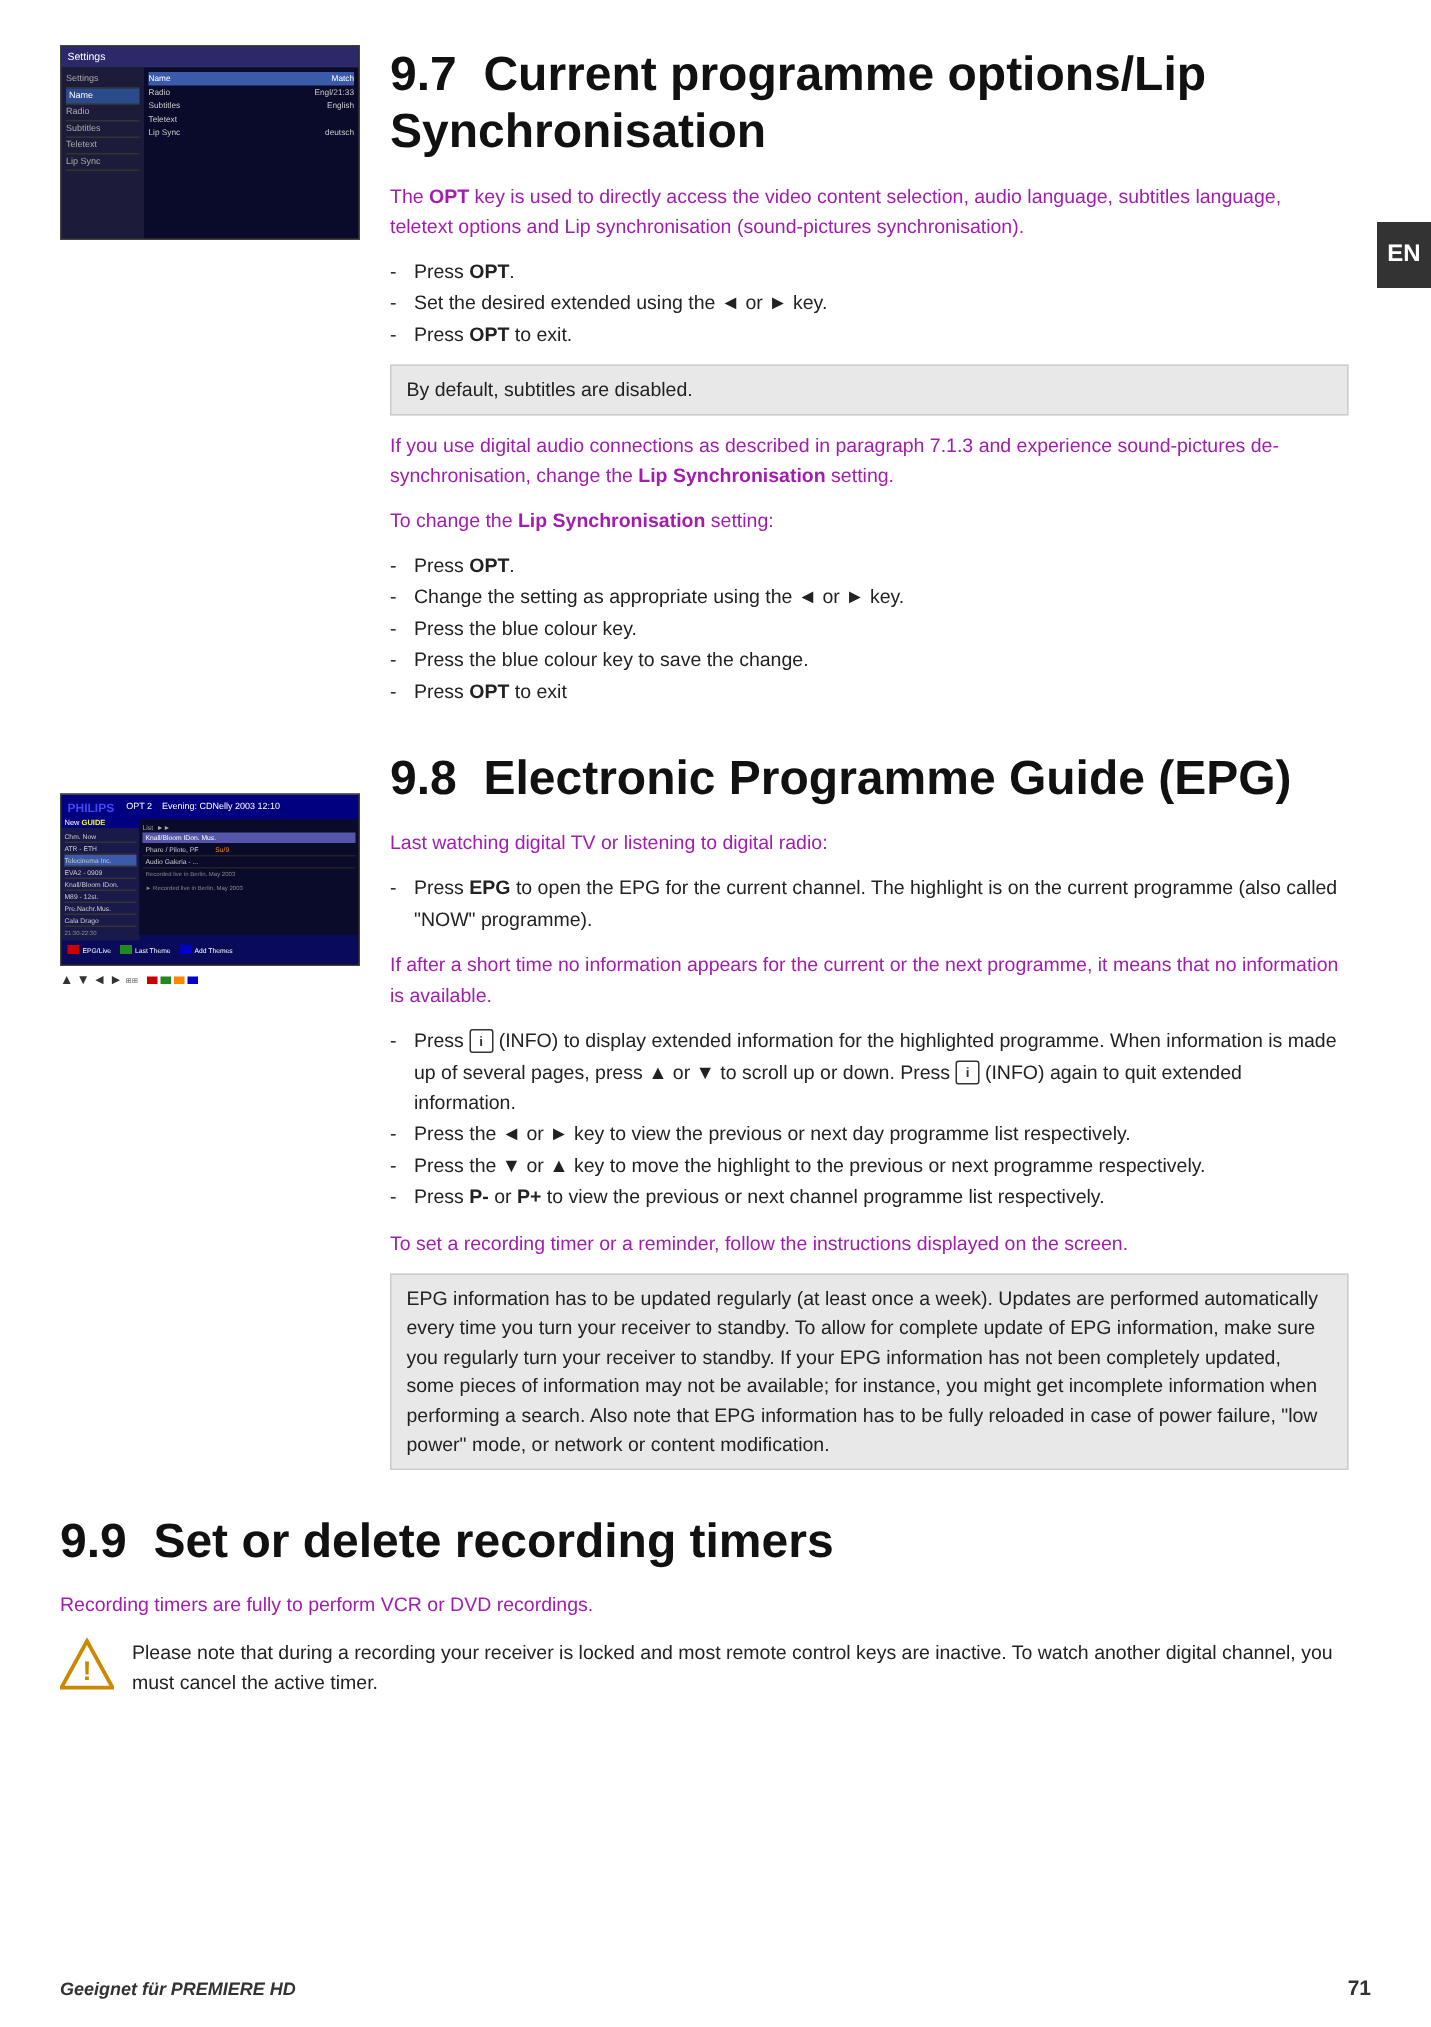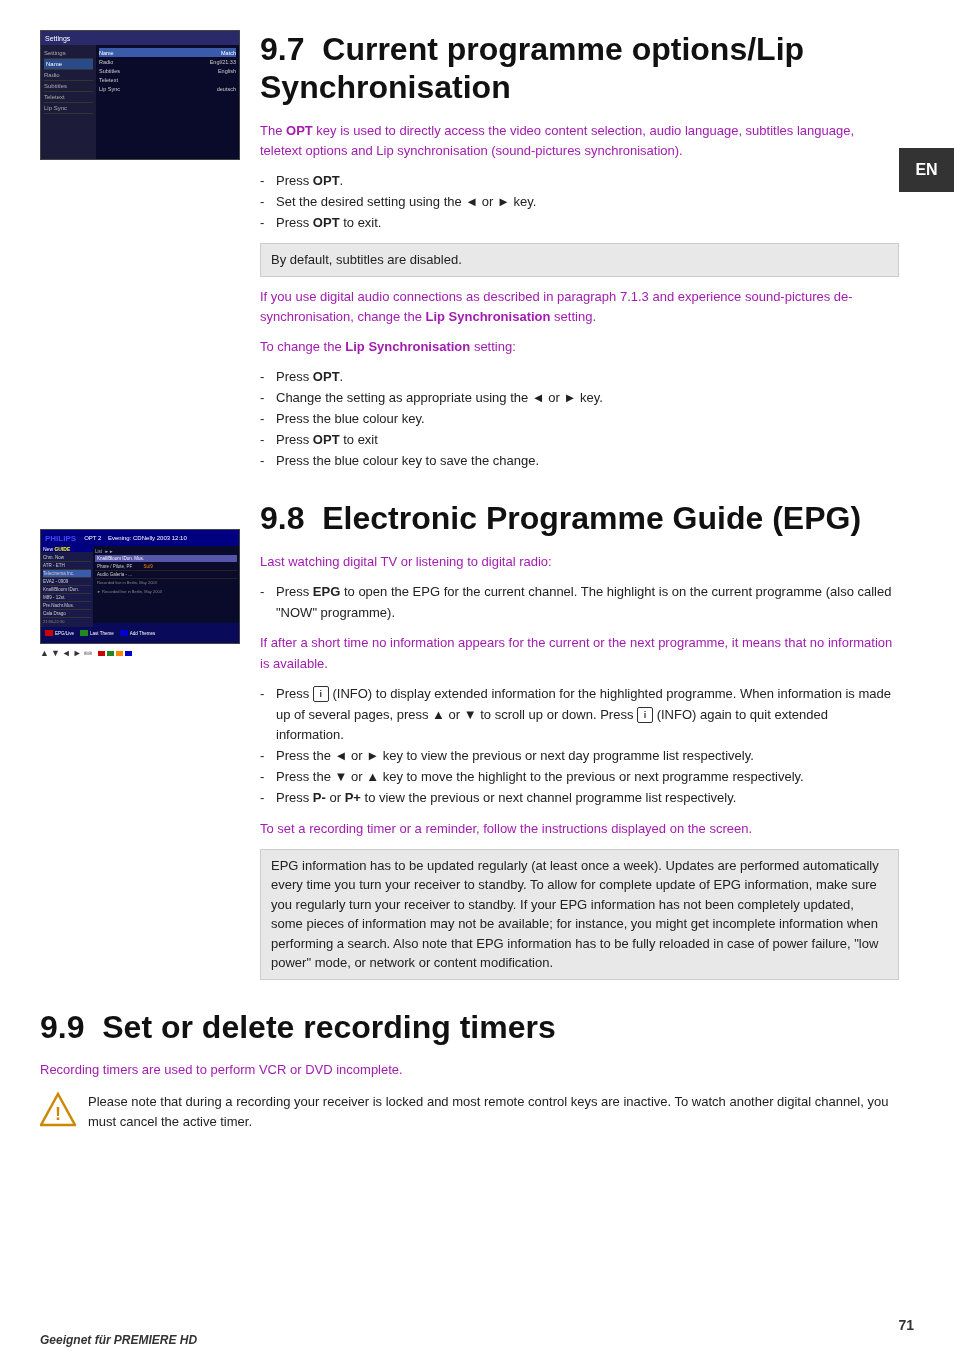--- a/index.html
+++ b/index.html
@@ -15,41 +15,41 @@
 
     
     .en-tab {
       position: absolute;
       right: 0;
       top: 148px;
       background: #333;
       color: #fff;
       font-weight: bold;
       font-size: 16px;
-      width: 55px;
+      width: 36px;
       height: 44px;
       display: flex;
       align-items: center;
       justify-content: center;
     }
 
     
     .page-number {
       position: absolute;
       bottom: 18px;
       right: 40px;
       font-size: 14px;
       font-weight: bold;
       color: #333;
     }
 
     
     .footer-brand {
       position: absolute;
-      bottom: 4px;
+      bottom: 18px;
       left: 40px;
       font-size: 11px;
       color: #333;
     }
 
     .footer-brand span {
       font-style: italic;
       font-weight: bold;
       font-size: 12px;
     }
@@ -351,41 +351,41 @@
       <h1 class="section-title">
         <span>9.7</span>&nbsp;&nbsp;<span>Current programme options/Lip Synchronisation</span>
       </h1>
 
       <p class="body-text">
         The <strong>OPT</strong> key is used to directly access the video content selection, audio language, subtitles language, teletext options and Lip synchronisation (sound-pictures synchronisation).
       </p>
 
       <ul class="bullet-list">
         <li>Press <strong>OPT</strong>.</li>
-        <li>Set the desired setting using the ◄ or ► key.</li>
+        <li>Set the desired extended using the ◄ or ► key.</li>
         <li>Press <strong>OPT</strong> to exit.</li>
       </ul>
 
       <div class="note-box">
         By default, subtitles are disabled.
       </div>
 
       <p class="body-text">
         If you use digital audio connections as described in paragraph 7.1.3 and experience sound-pictures de-synchronisation, change the <strong>Lip Synchronisation</strong> setting.
       </p>
 
       <p class="body-text">
         To change the <strong>Lip Synchronisation</strong> setting:
       </p>
       <ul class="bullet-list">
         <li>Press <strong>OPT</strong>.</li>
         <li>Change the setting as appropriate using the ◄ or ► key.</li>
         <li>Press the blue colour key.</li>
+        <li>Press the blue colour key to save the change.</li>
         <li>Press <strong>OPT</strong> to exit</li>
-        <li>Press the blue colour key to save the change.</li>
       </ul>
     </div>
   </div>
 
   <div class="two-col">
     <div class="col-img" style="margin-top:30px;">
 
       <div class="screenshot-epg">
         <div class="epg-top">
           <span class="epg-logo">PHILIPS</span>
@@ -480,21 +480,21 @@
         EPG information has to be updated regularly (at least once a week). Updates are performed automatically every time you turn your receiver to standby. To allow for complete update of EPG information, make sure you regularly turn your receiver to standby. If your EPG information has not been completely updated, some pieces of information may not be available; for instance, you might get incomplete information when performing a search. Also note that EPG information has to be fully reloaded in case of power failure, "low power" mode, or network or content modification.
       </div>
     </div>
   </div>
 
   <div style="margin-top:10px;">
     <h1 class="section-title">
       <span>9.9</span>&nbsp;&nbsp;<span>Set or delete recording timers</span>
     </h1>
 
-    <p class="body-text">Recording timers are used to perform VCR or DVD incomplete.</p>
+    <p class="body-text">Recording timers are fully to perform VCR or DVD recordings.</p>
 
     <div class="warning-box">
 
       <div class="warning-icon">
         <svg viewBox="0 0 36 36" width="36" height="36">
           <polygon points="18,2 35,33 1,33" fill="none" stroke="#cc8800" stroke-width="2.5"></polygon>
           <text x="18" y="28" text-anchor="middle" font-size="18" font-weight="bold" fill="#cc8800">!</text>
         </svg>
       </div>
       <p class="warning-text">

